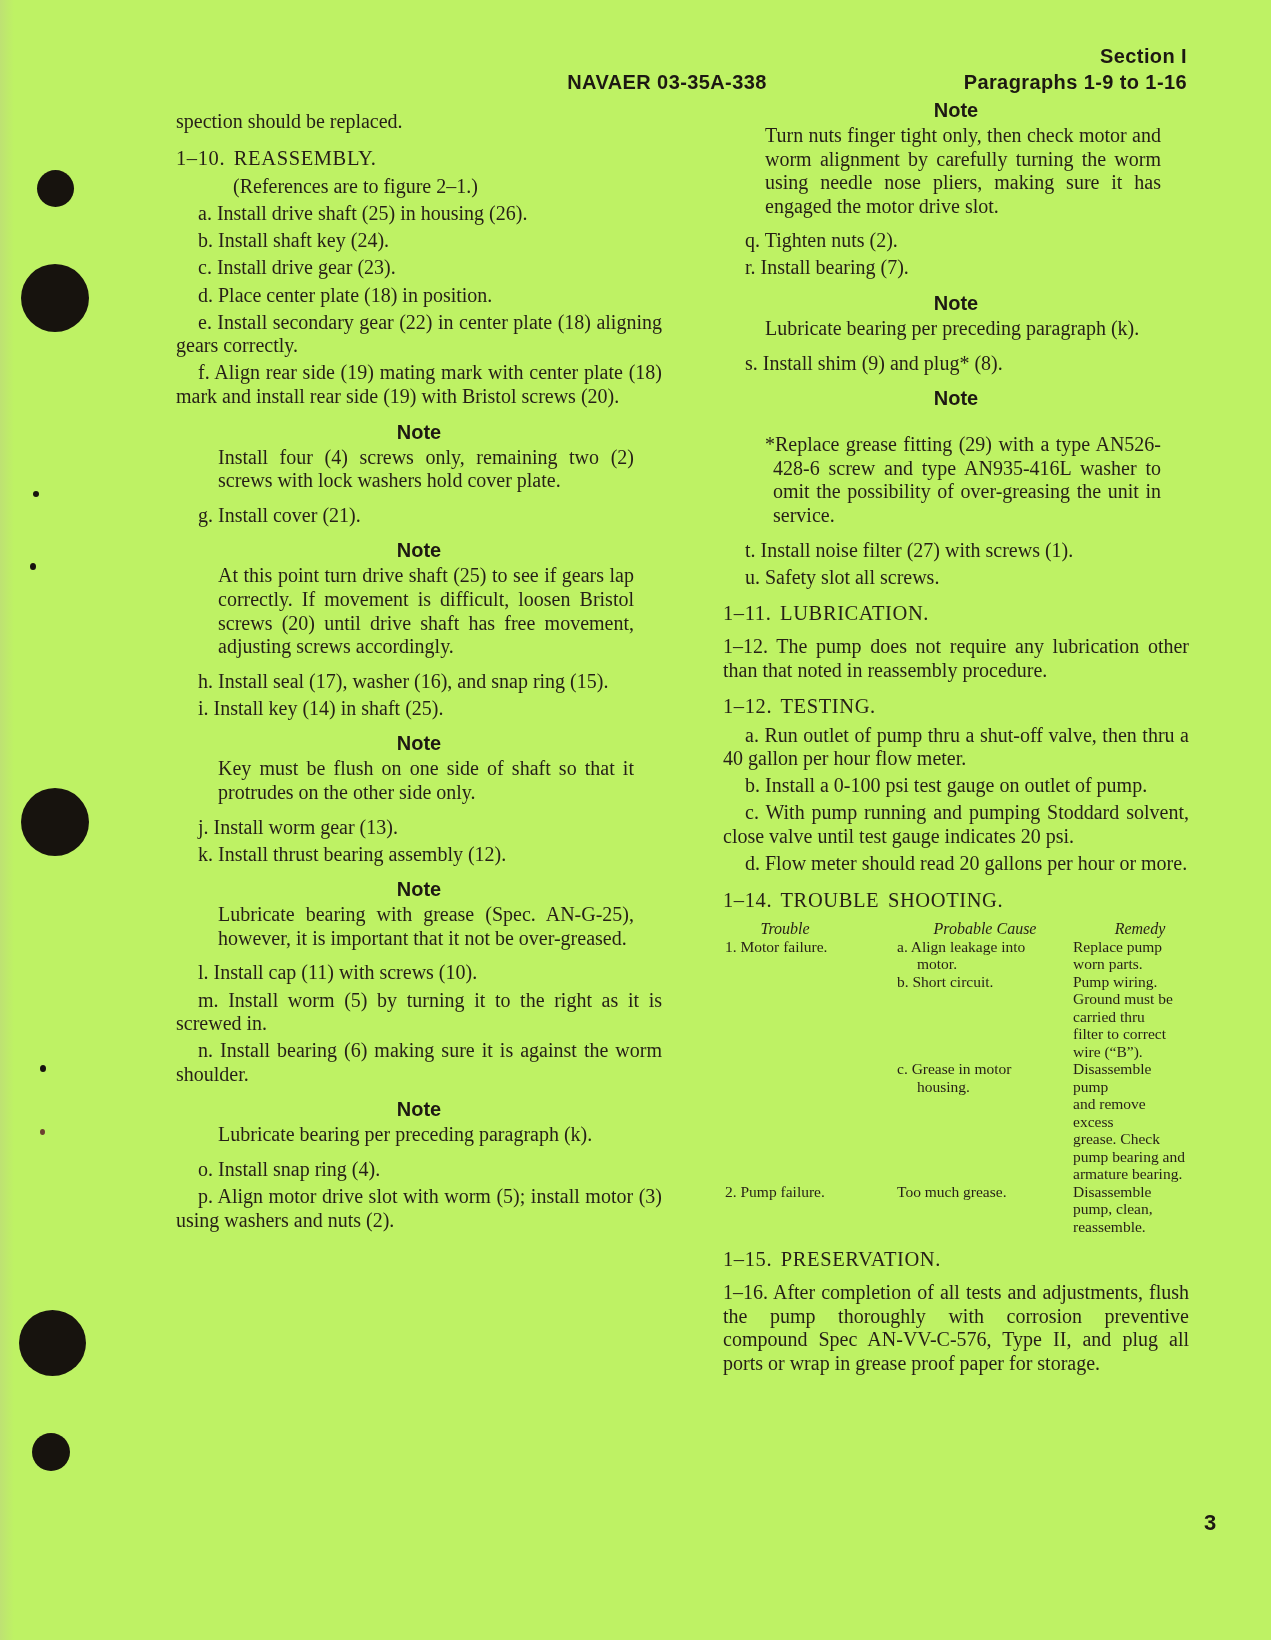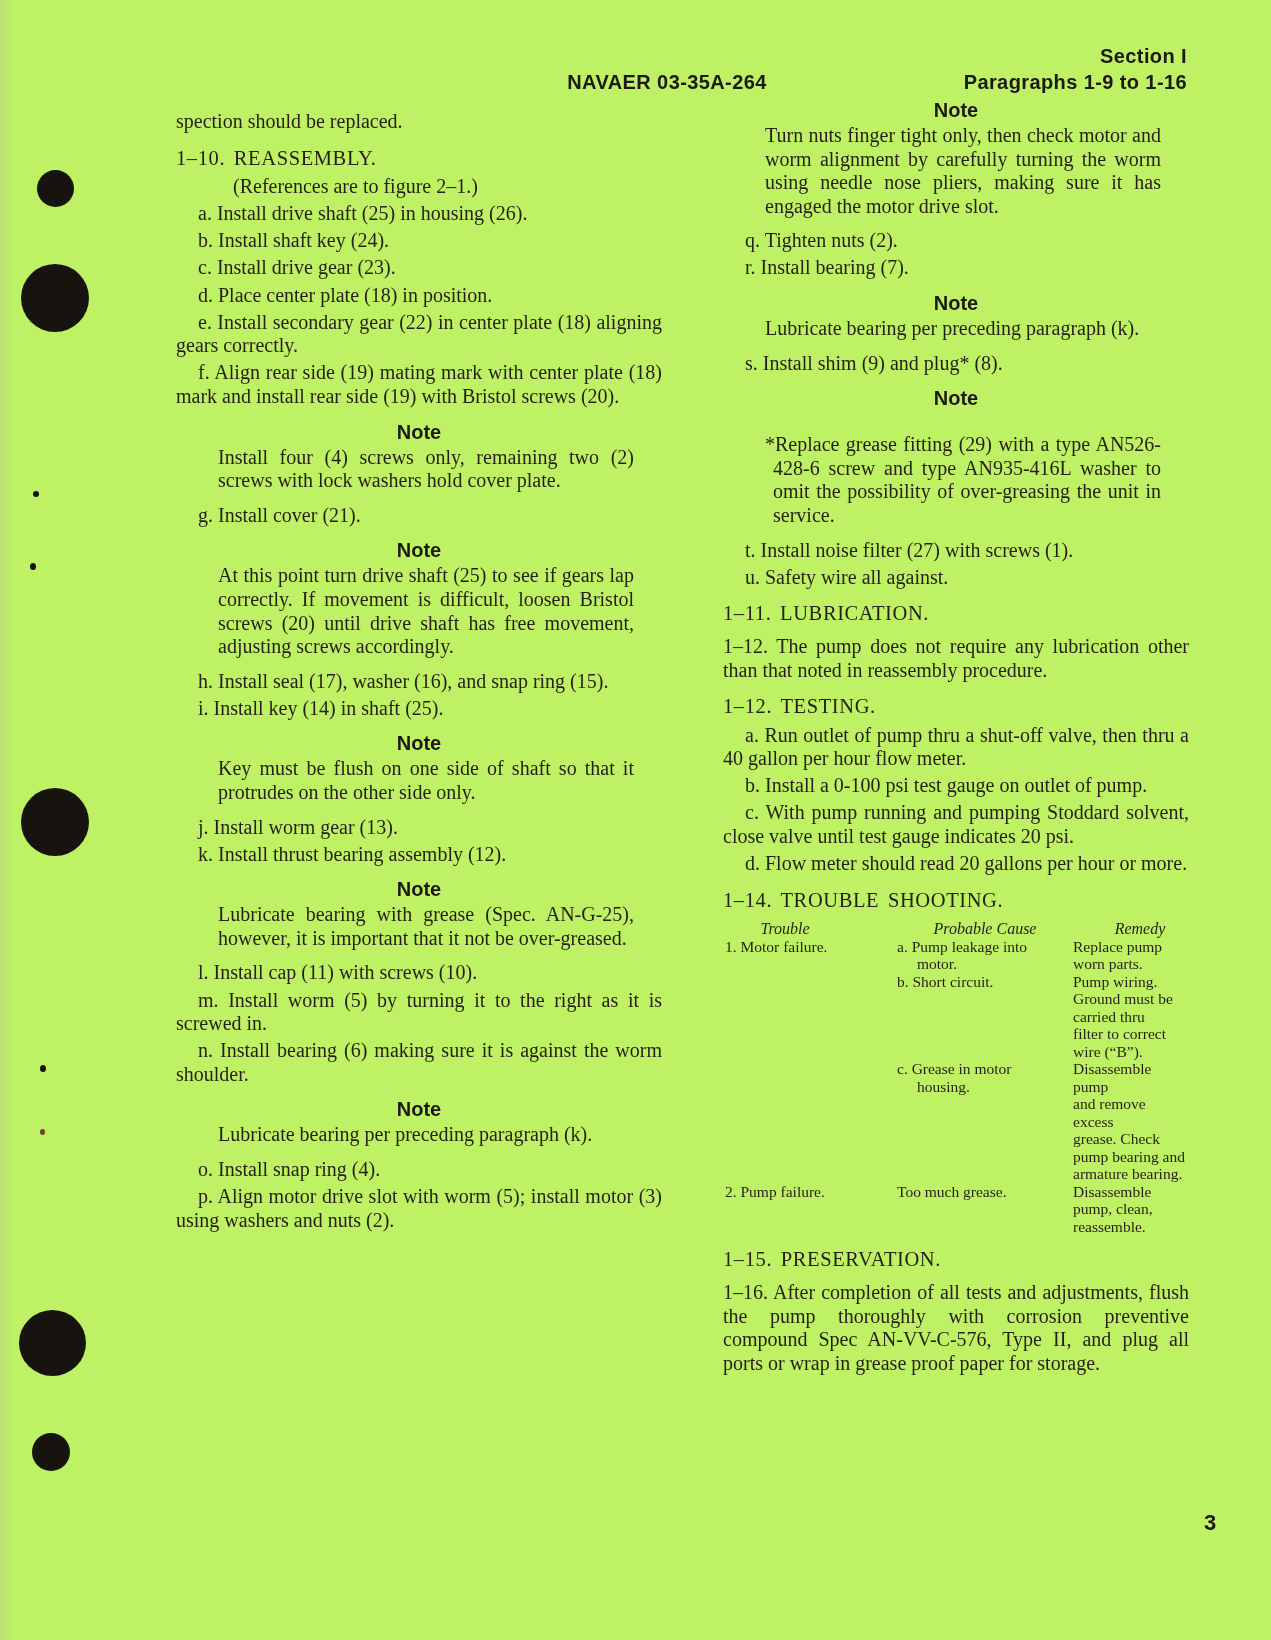--- a/index.html
+++ b/index.html
@@ -89,21 +89,21 @@
   <div class="mark" style="left:21px;top:264px;width:68px;height:68px;"></div>
   <div class="mark" style="left:33px;top:491px;width:6px;height:6px;"></div>
   <div class="mark" style="left:30px;top:563px;width:6px;height:7px;"></div>
   <div class="mark" style="left:21px;top:788px;width:68px;height:68px;"></div>
   <div class="mark" style="left:40px;top:1065px;width:6px;height:7px;"></div>
   <div class="mark brown" style="left:40px;top:1129px;width:5px;height:6px;"></div>
   <div class="mark" style="left:19px;top:1310px;width:67px;height:66px;"></div>
   <div class="mark" style="left:32px;top:1433px;width:38px;height:38px;"></div>
 
   <div class="hdr hdr-section">Section I</div>
-  <div class="hdr hdr-doc">NAVAER 03-35A-264</div>
+  <div class="hdr hdr-doc">NAVAER 03-35A-338</div>
   <div class="hdr hdr-paras">Paragraphs 1-9 to 1-16</div>
 
   <div class="col col-left">
     <p class="para-cont">spection should be replaced.</p>
     <p class="sec-heading">1–10. REASSEMBLY.</p>
     <p class="ref">(References are to figure 2–1.)</p>
     <p class="item">a. Install drive shaft (25) in housing (26).</p>
     <p class="item">b. Install shaft key (24).</p>
     <p class="item">c. Install drive gear (23).</p>
     <p class="item">d. Place center plate (18) in position.</p>
@@ -151,39 +151,39 @@
     <div class="note">
       <div class="note-title">Note</div>
       <p class="note-body">Lubricate bearing per preceding paragraph (k).</p>
     </div>
     <p class="item">s. Install shim (9) and plug* (8).</p>
     <div class="note">
       <div class="note-title">Note</div>
       <p class="note-body hang-star">*Replace grease fitting (29) with a type AN526-428-6 screw and type AN935-416L washer to omit the possibility of over-greasing the unit in service.</p>
     </div>
     <p class="item">t. Install noise filter (27) with screws (1).</p>
-    <p class="item">u. Safety wire all against.</p>
+    <p class="item">u. Safety slot all screws.</p>
     <p class="sec-heading">1–11. LUBRICATION.</p>
     <p class="para">1–12. The pump does not require any lubrication other than that noted in reassembly procedure.</p>
     <p class="sec-heading">1–12. TESTING.</p>
     <p class="item">a. Run outlet of pump thru a shut-off valve, then thru a 40 gallon per hour flow meter.</p>
     <p class="item">b. Install a 0-100 psi test gauge on outlet of pump.</p>
     <p class="item">c. With pump running and pumping Stoddard solvent, close valve until test gauge indicates 20 psi.</p>
     <p class="item">d. Flow meter should read 20 gallons per hour or more.</p>
     <p class="sec-heading">1–14. TROUBLE SHOOTING.</p>
 
     <div class="ts-table">
       <div class="ts-row ts-head">
         <div class="h1">Trouble</div>
         <div class="h2">Probable Cause</div>
         <div class="h3">Remedy</div>
       </div>
       <div class="ts-row">
         <div class="ts-trouble">1. Motor failure.</div>
-        <div class="ts-cause">a. Pump leakage into motor.</div>
+        <div class="ts-cause">a. Align leakage into motor.</div>
         <div class="ts-remedy">Replace pump
 worn parts.</div>
       </div>
       <div class="ts-row">
         <div class="ts-trouble"></div>
         <div class="ts-cause">b. Short circuit.</div>
         <div class="ts-remedy">Pump wiring.
 Ground must be
 carried thru
 filter to correct

